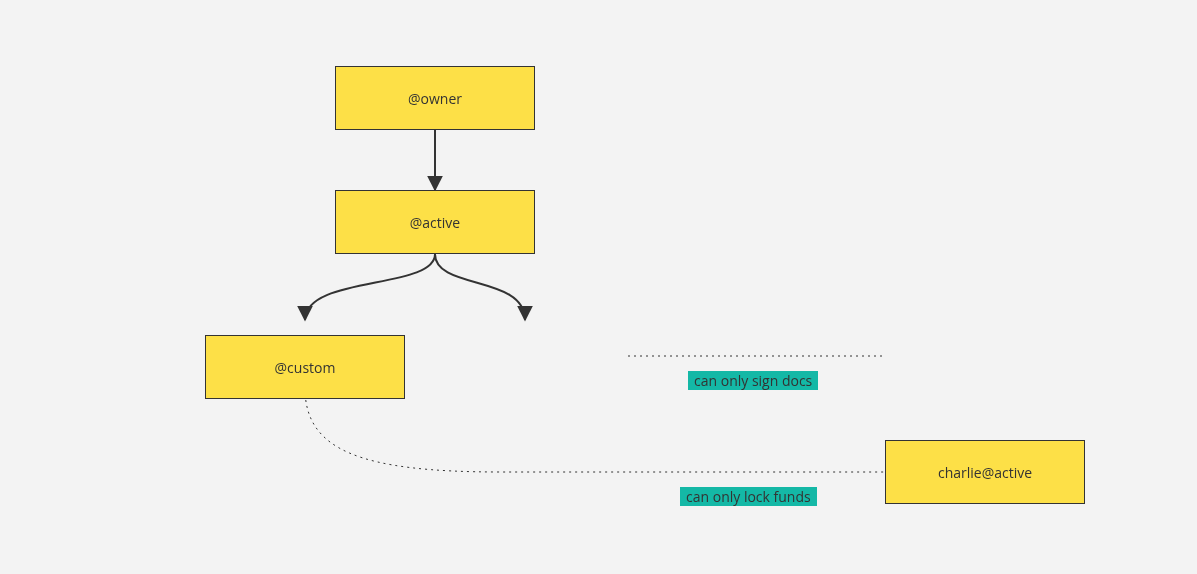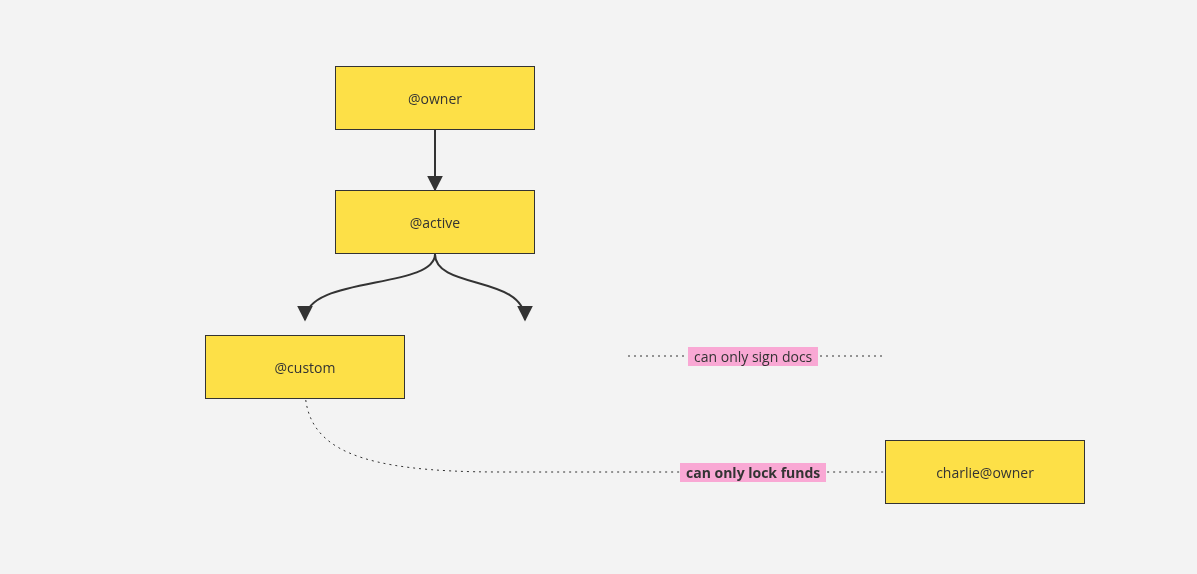--- a/index.html
+++ b/index.html
@@ -22,24 +22,25 @@
     position: absolute;
     border: 1px solid #333;
     background: #fde047;
     display: flex;
     align-items: center;
     justify-content: center;
     box-sizing: border-box;
   }
   .edge-label {
     position: absolute;
-    background: #f9a8d4;
+    background: #14b8a6;
     padding: 0 6px;
     color: #333;
     white-space: nowrap;
+    margin-top: 24px;
   }
   svg.edges {
     position: absolute;
     left: 0;
     top: 0;
     width: 1197px;
     height: 574px;
     pointer-events: none;
   }
 </style>
@@ -74,24 +75,24 @@
     <span>@active</span>
   </div>
 
   <div class="node" style="left:205px; top:335px; width:200px; height:64px;">
     <span>@custom</span>
   </div>
 
 
 
   <div class="node" style="left:885px; top:440px; width:200px; height:64px;">
-    <span>charlie@owner</span>
+    <span>charlie@active</span>
   </div>
 
   <div class="edge-label" style="left:688px; top:347px;">
     <span>can only sign docs</span>
   </div>
 
-  <div class="edge-label" style="left:680px; top:463px;font-weight:bold;">
+  <div class="edge-label" style="left:680px; top:463px;">
     <span>can only lock funds</span>
   </div>
 
 </div>
 
 </body></html>

